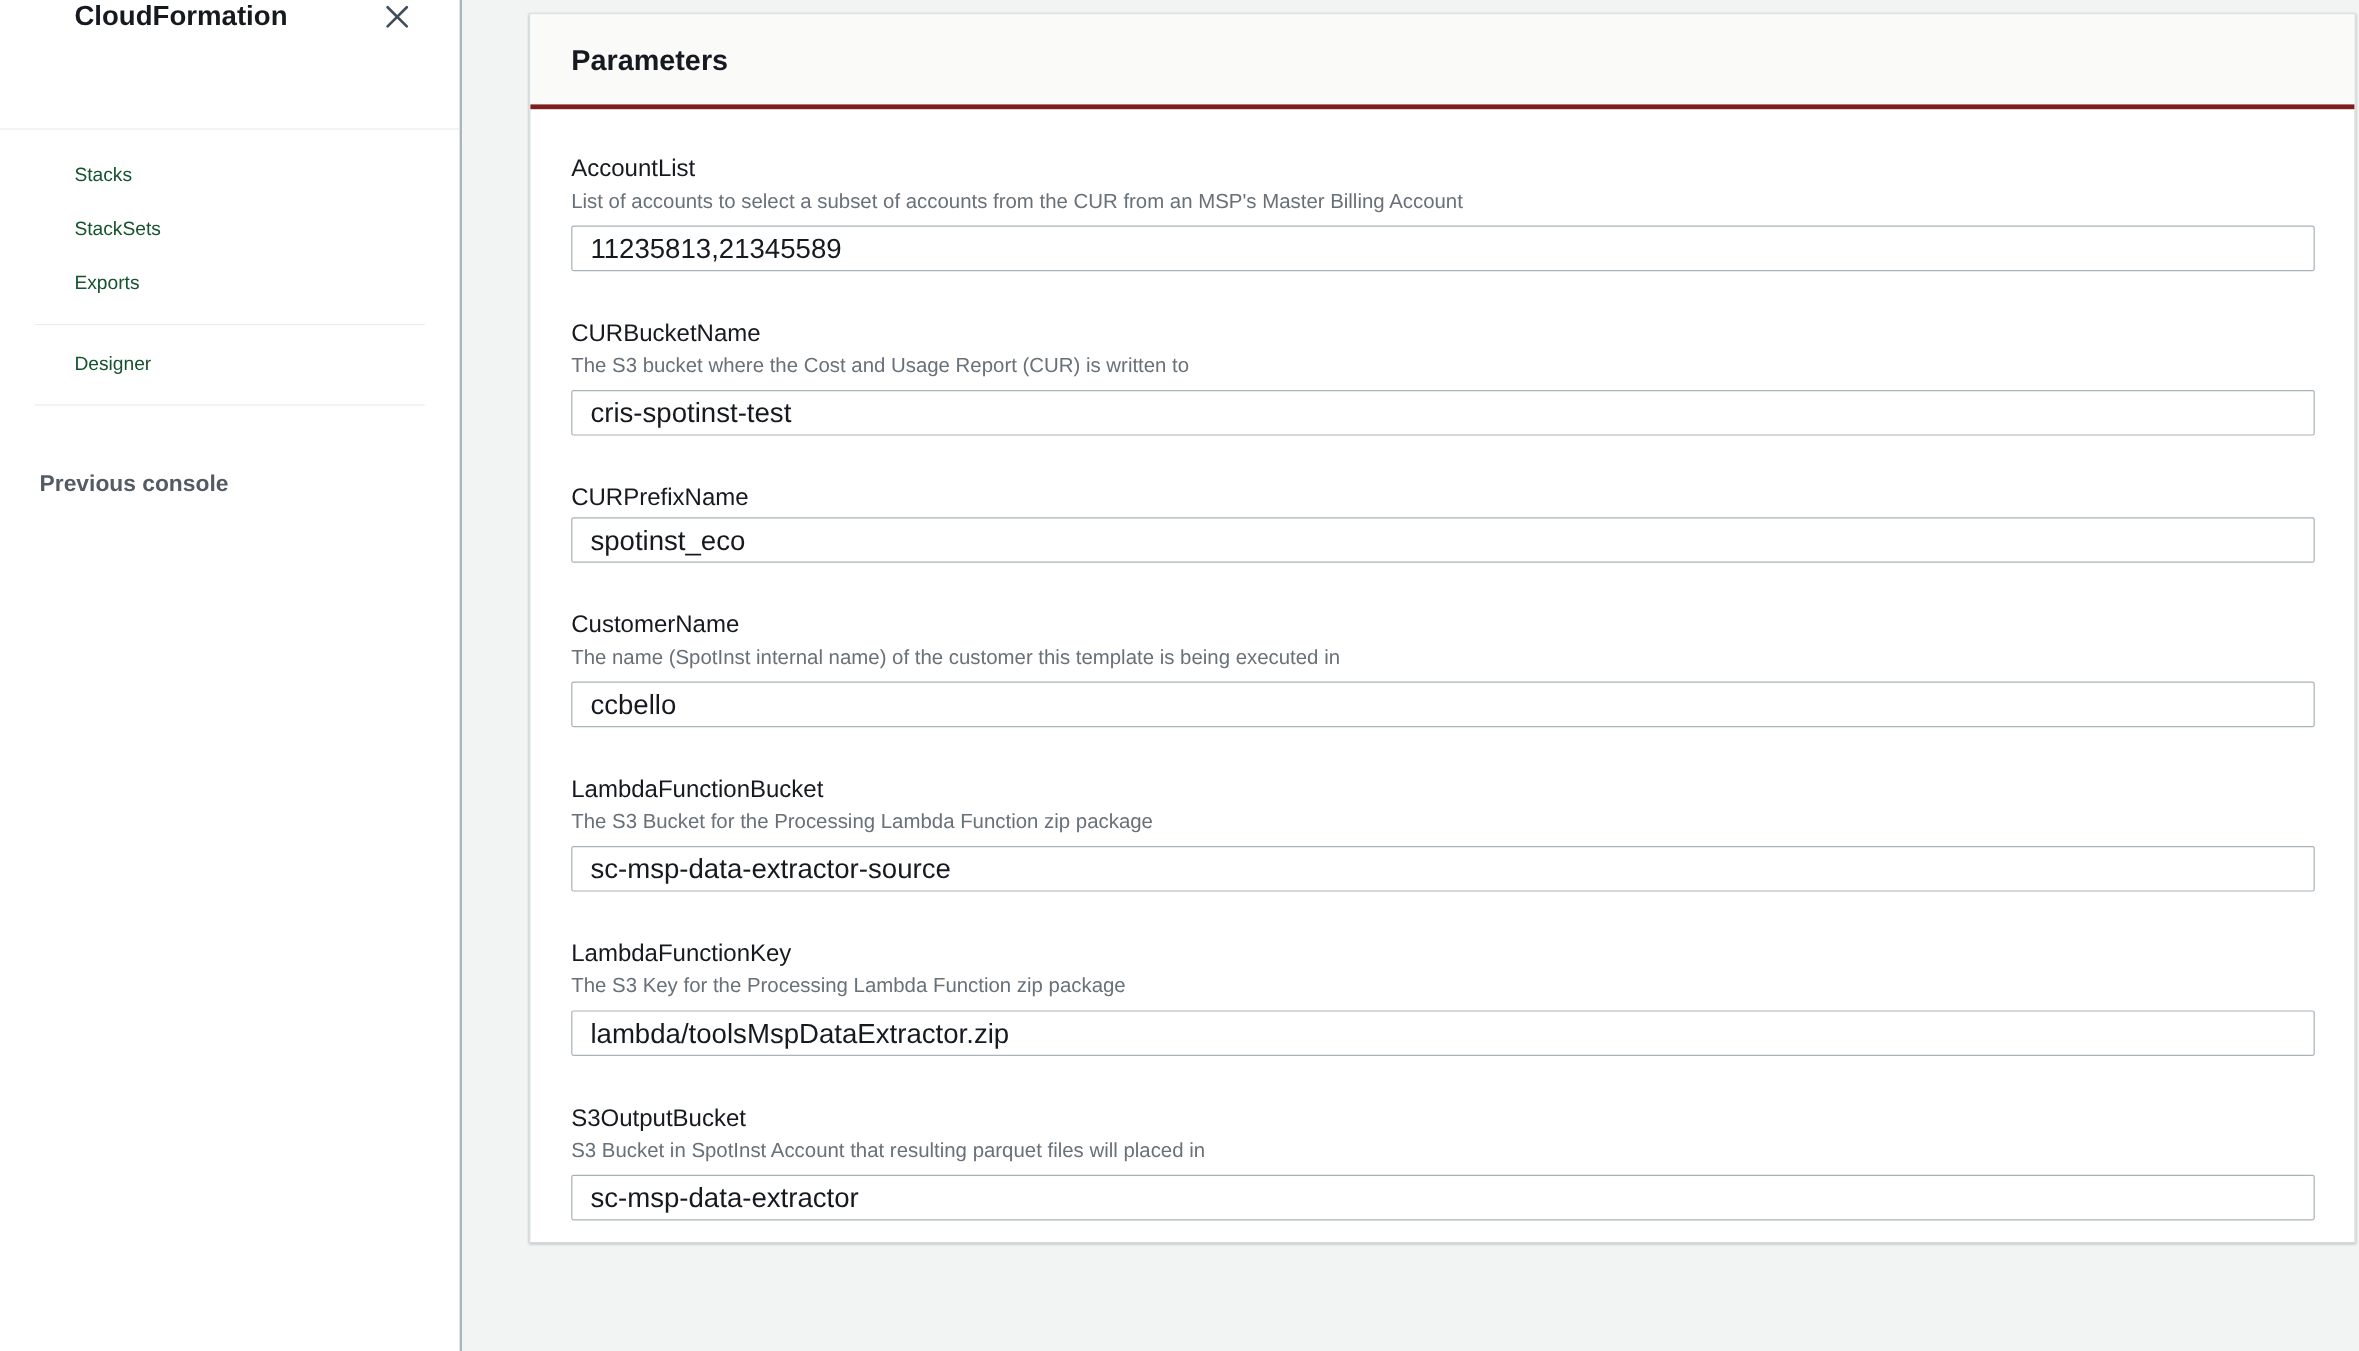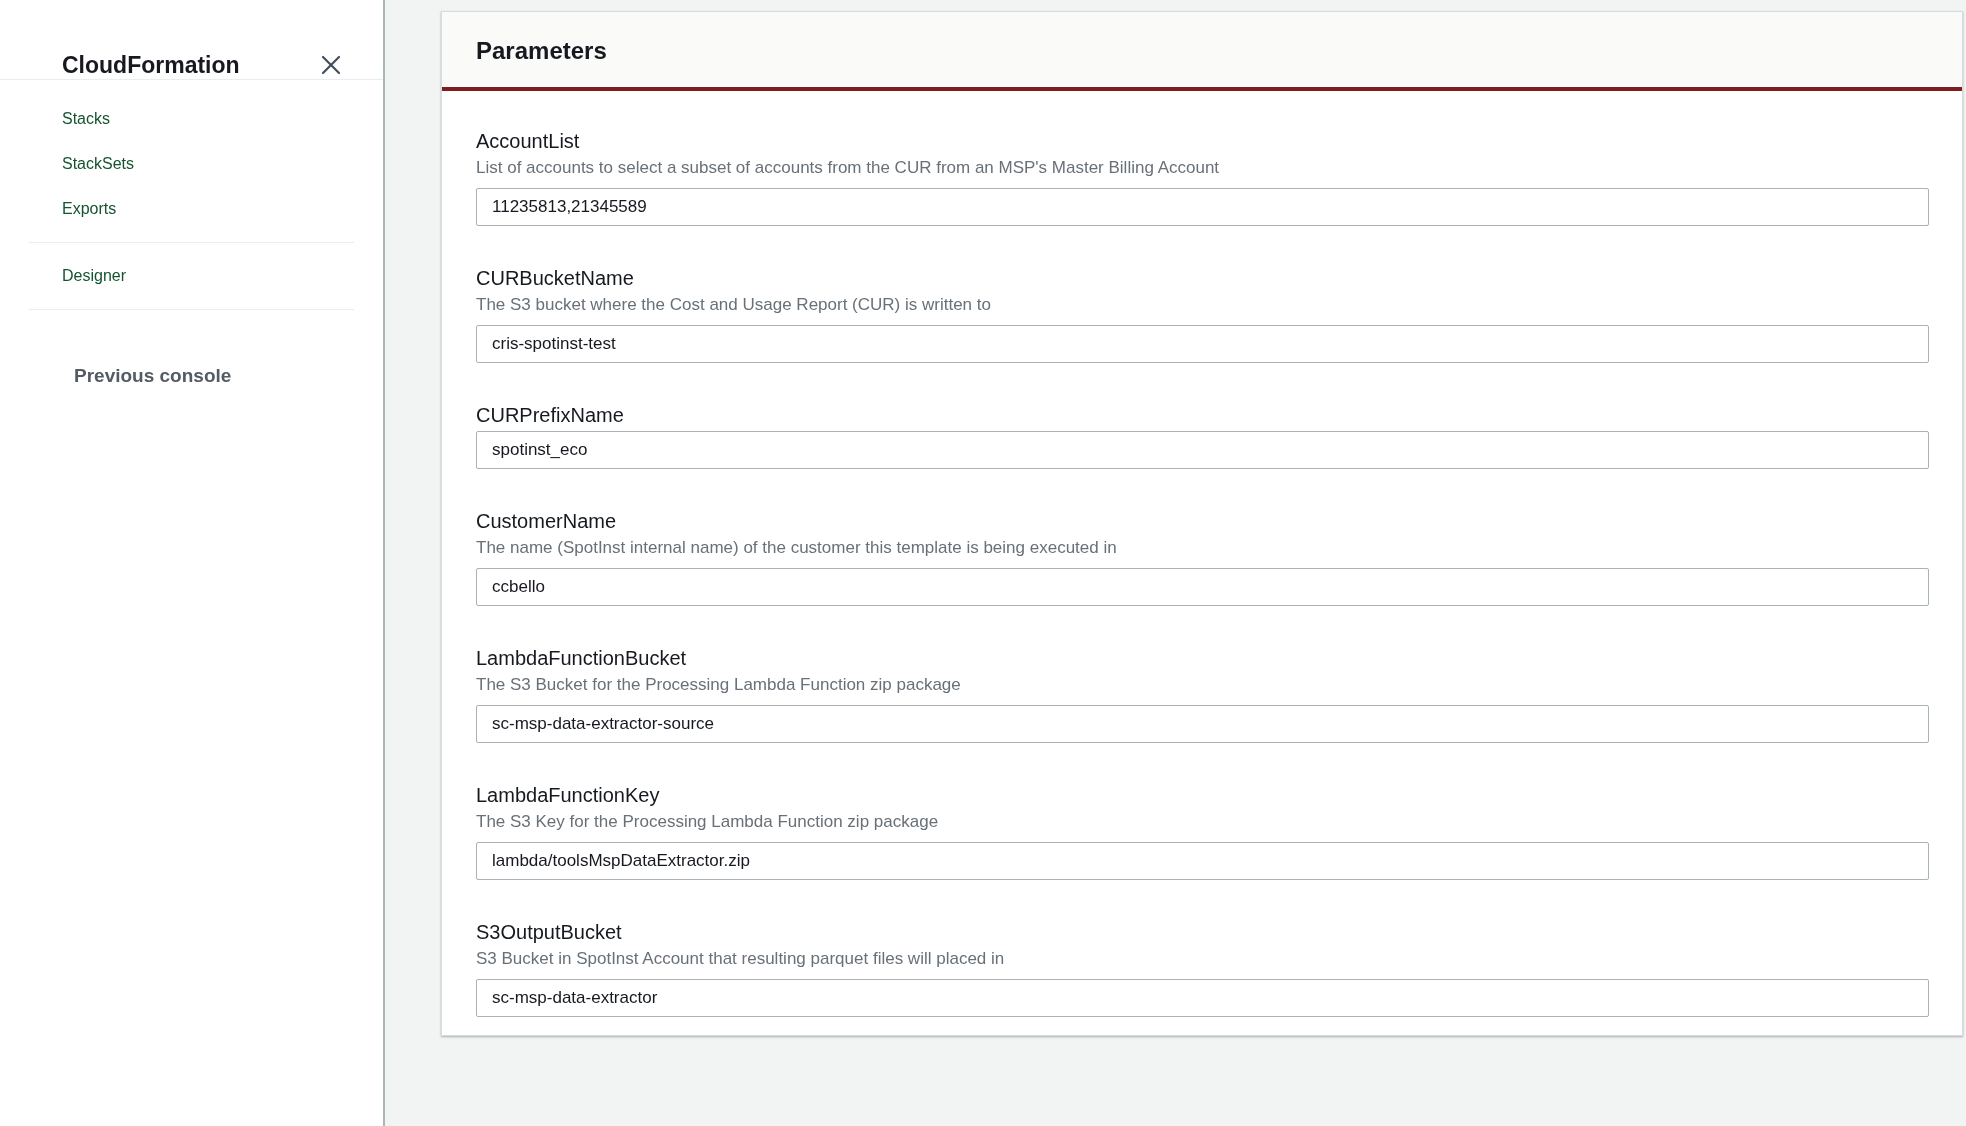--- a/index.html
+++ b/index.html
@@ -12,22 +12,22 @@
   }
 
   
   .sidebar {
     position:absolute; left:0; top:0; bottom:0;
     width:385px;
     background:#ffffff;
     border-right:2px solid #aab7b8;
   }
   .sidebar-header {
-    height:80px;
-    display:flex; align-items:flex-end; justify-content:space-between;
+    height:108px;
+    display:flex; align-items:flex-start; justify-content:space-between;
     padding:0 38px 0 62px;
     border-bottom:1px solid #eaeded;
   }
   .sidebar-title {
     font-size:23px; font-weight:bold; color:#16191f;
     text-decoration:none; cursor:pointer;
   }
   .close-btn {
     background:none; border:none; cursor:pointer;
     width:28px; height:28px; display:flex; align-items:center; justify-content:center;
@@ -37,21 +37,21 @@
   .side-nav-item {
     height:45px; display:flex; align-items:center;
     padding-left:62px;
     font-size:16px; color:#14532d; cursor:pointer;
   }
   .sidebar-divider {
     border:none; border-top:1px solid #eaeded;
     margin:11px 29px 10px 29px;
   }
   .side-nav-secondary { }
-  .side-footer { padding-top:33px;margin-left:41px; }
+  .side-footer { padding-top:33px; }
   .side-footer-link {
     height:46px; display:flex; align-items:center;
     padding-left:33px;
     font-size:19px; font-weight:bold; color:#545b64; cursor:pointer;
   }
   .side-footer-link + .side-footer-link { margin-top:13px; }
 
   
   .main {
     position:absolute; left:387px; right:0; top:0; bottom:0;
@@ -88,21 +88,21 @@
   .field-desc {
     font-size:17px; color:#687078; line-height:22px;
     margin-bottom:9px;
   }
   .field-input {
     display:block; width:100%; height:38px;
     border:1px solid #a9b2b6; border-radius:2px;
     background:#ffffff;
     padding:0 15px;
     font-family:"Liberation Sans", sans-serif;
-    font-size:17px; color:#16191f;
+    font-size:23px; color:#16191f;
     outline:none;
   }
 </style>
 </head>
 <body>
 
 <nav class="sidebar">
   <div class="sidebar-header">
     <a class="sidebar-title">CloudFormation</a>
     <button class="close-btn">

